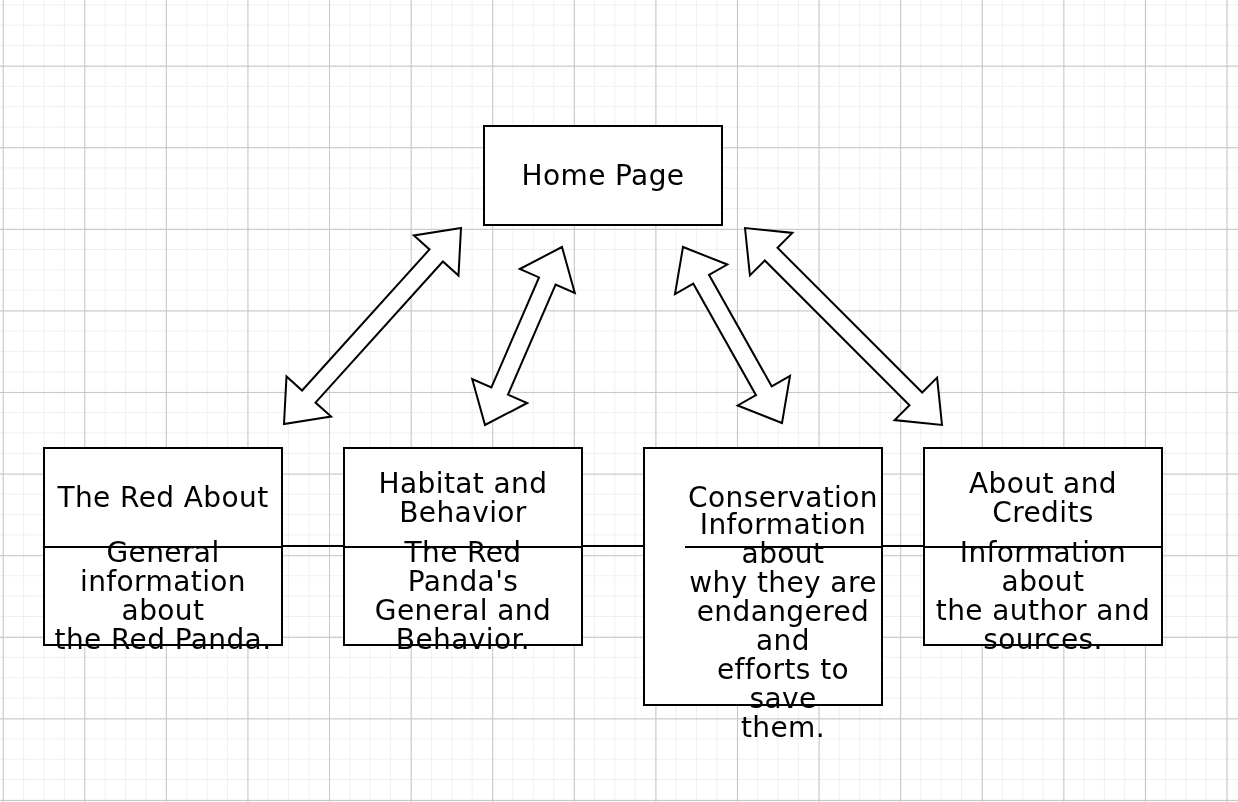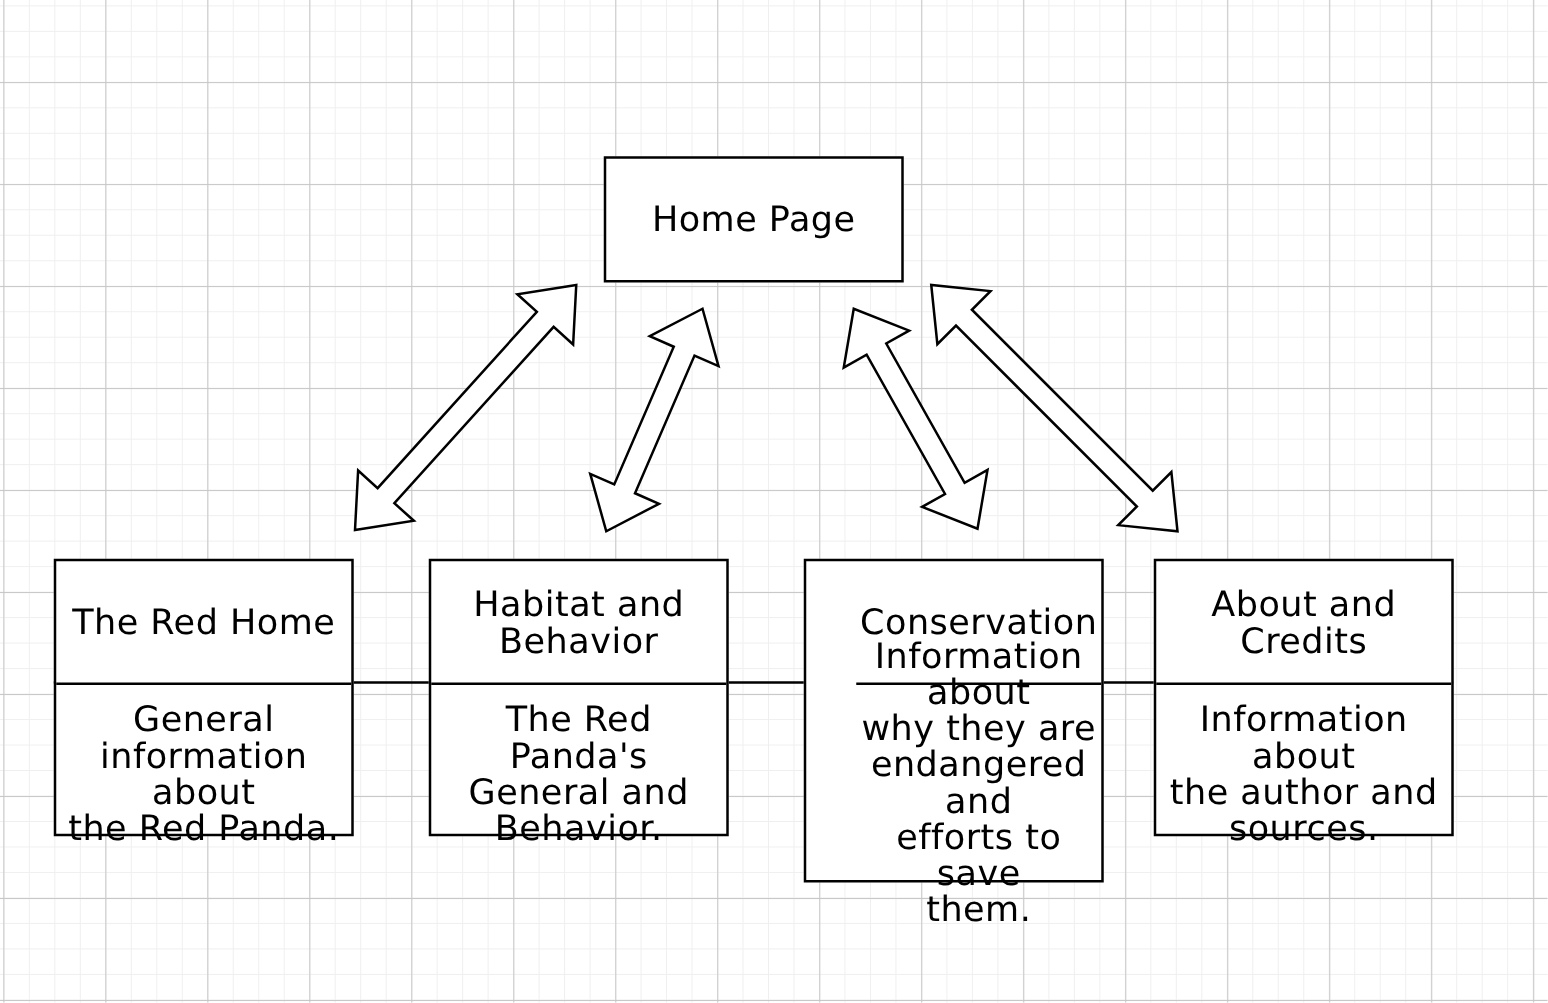--- a/index.html
+++ b/index.html
@@ -72,21 +72,21 @@
   .node-page .node-desc {
     display: flex;
     align-items: center;
     justify-content: center;
     white-space: pre-line;
   }
   .p0 { left: 43px; }
   .p1 { left: 343px; }
   .p2 { left: 643px; padding-left: 40px; }
   .p3 { left: 923px; }
-  .p0 .node-desc, .p1 .node-desc, .p3 .node-desc { height: 96px; margin-top: 23px; }
+  .p0 .node-desc, .p1 .node-desc, .p3 .node-desc { height: 96px; }
   .p2 .node-desc { height: 156px; }
 </style>
 </head>
 <body>
 
 <div class="canvas">
 
   <div class="connector-line"></div>
 
   <svg class="arrows" xmlns="http://www.w3.org/2000/svg">
@@ -94,21 +94,21 @@
       <polygon points="562.0,247.0 519.8,269.0 539.0,277.4 491.4,387.5 472.2,379.1 485.0,425.0 527.2,403.0 508.0,394.6 555.6,284.5 574.8,292.9" fill="#ffffff" stroke="#000000" stroke-width="2" stroke-linejoin="miter"></polygon>
       <polygon points="683.0,247.0 675.0,294.0 693.3,283.7 756.0,395.2 737.7,405.5 782.0,423.0 790.0,376.0 771.7,386.3 709.0,274.8 727.3,264.5" fill="#ffffff" stroke="#000000" stroke-width="2" stroke-linejoin="miter"></polygon>
       <polygon points="745.0,228.0 749.9,275.4 764.8,260.5 909.5,405.2 894.6,420.1 942.0,425.0 937.1,377.6 922.2,392.5 777.5,247.8 792.4,232.9" fill="#ffffff" stroke="#000000" stroke-width="2" stroke-linejoin="miter"></polygon>
     </svg>
 
   <div class="node node-home">
     <span>Home Page</span>
   </div>
 
   <div class="node node-page p0">
-    <div class="node-title">The Red Home</div>
+    <div class="node-title">The Red About</div>
     <div class="node-desc">General
 information about
 the Red Panda.</div>
   </div>
 
   <div class="node node-page p1">
     <div class="node-title">Habitat and
 Behavior</div>
     <div class="node-desc">The Red Panda's
 General and

